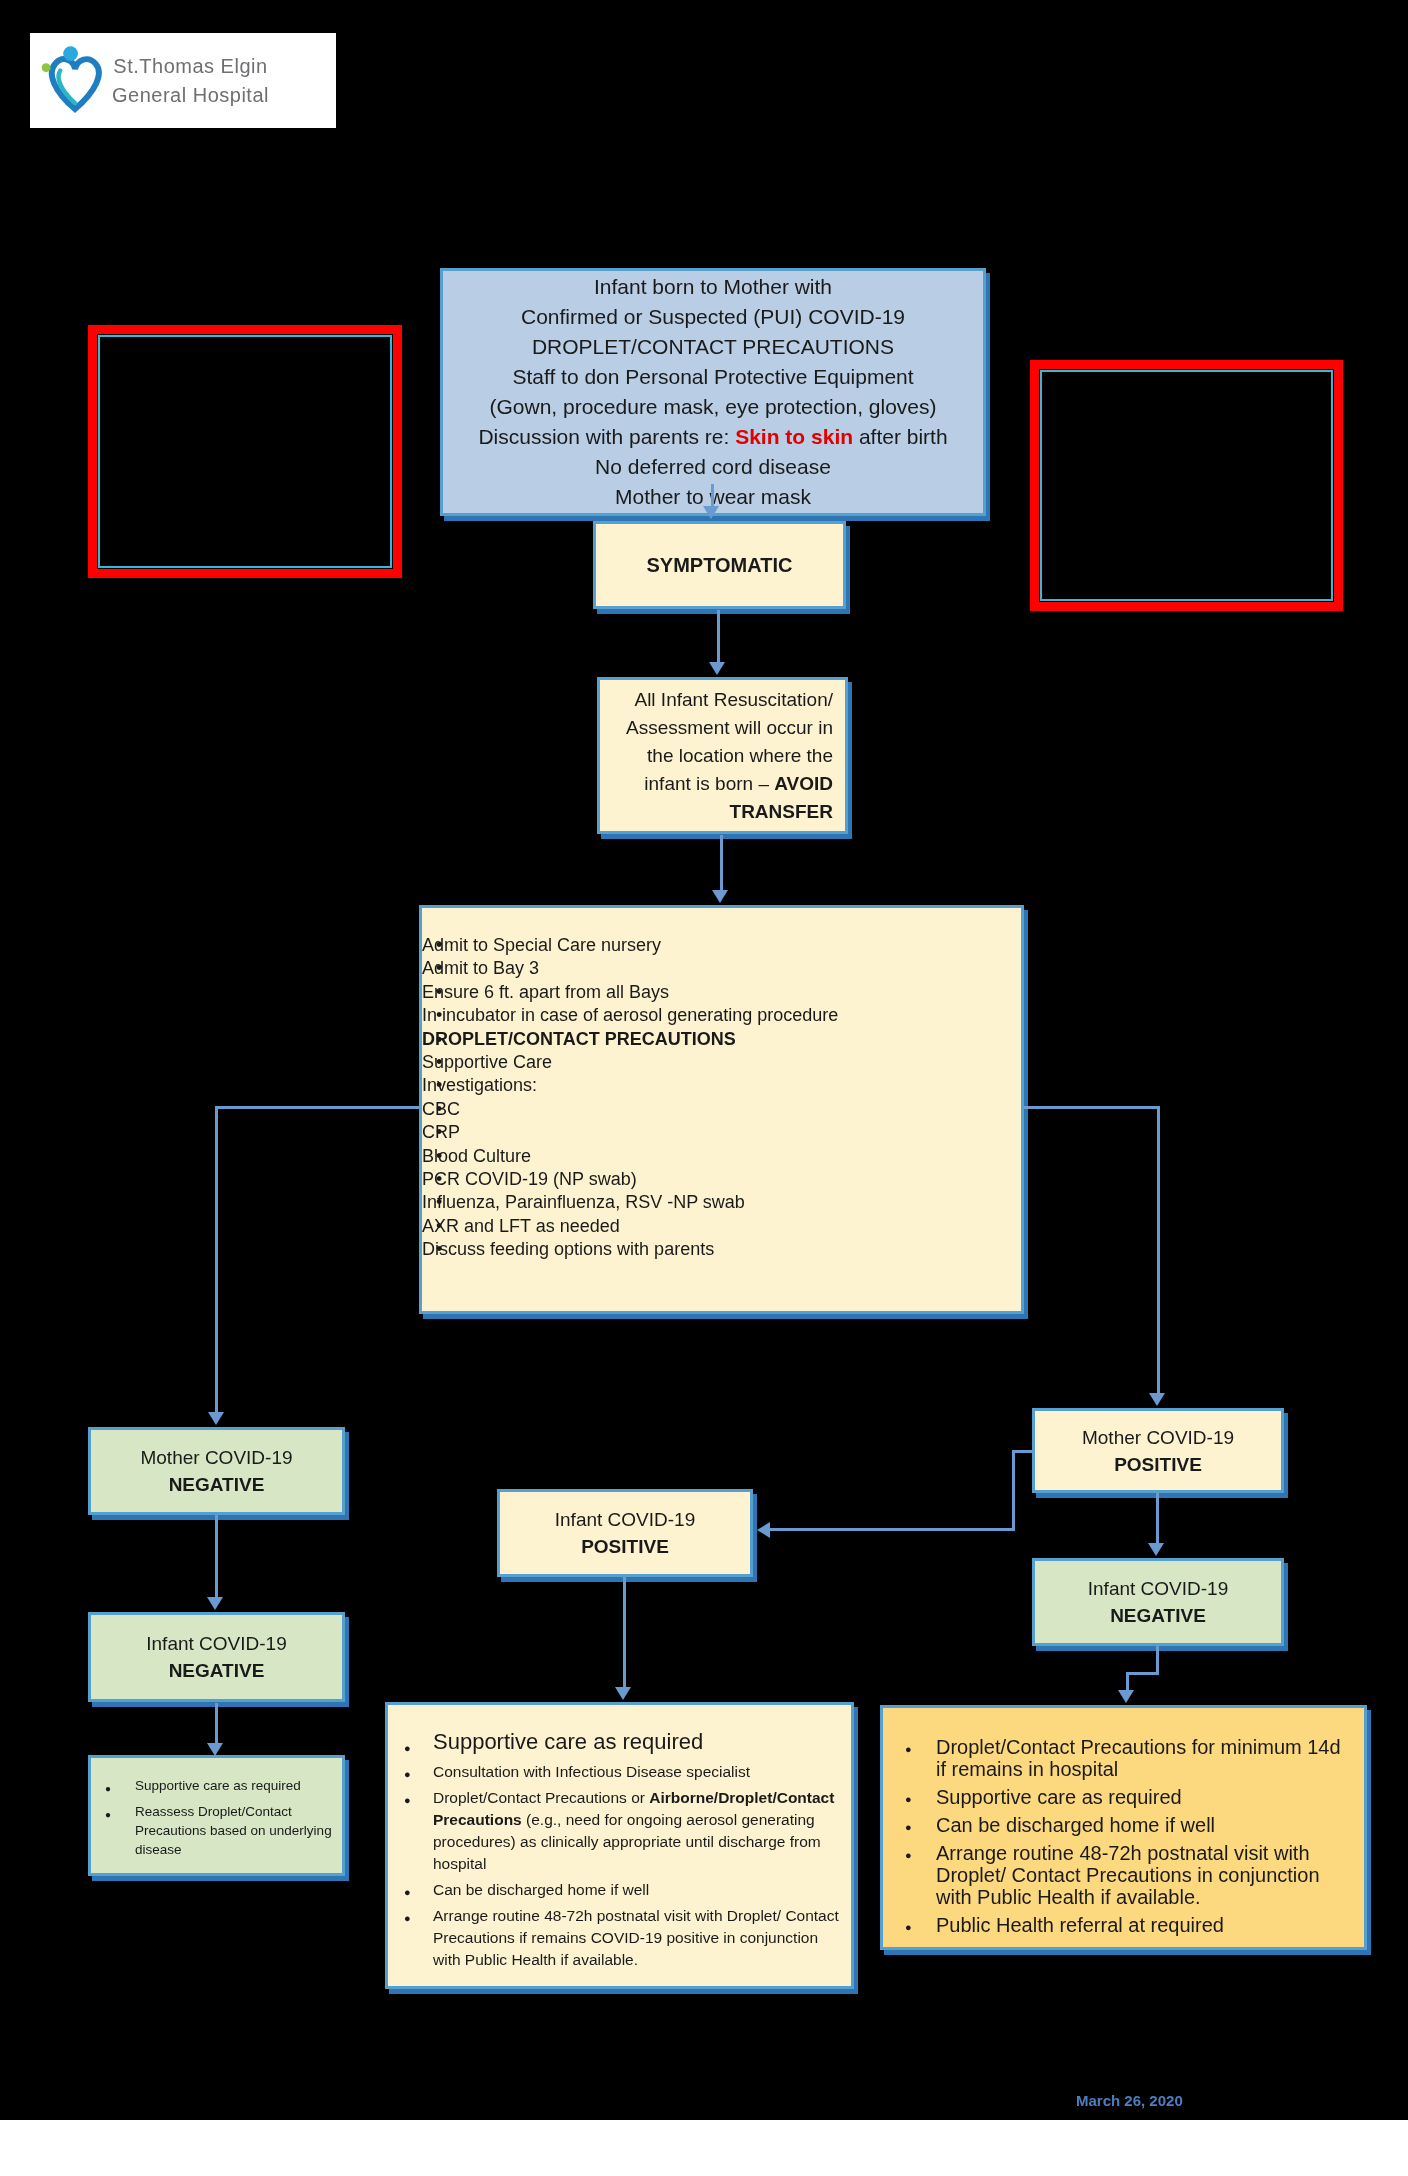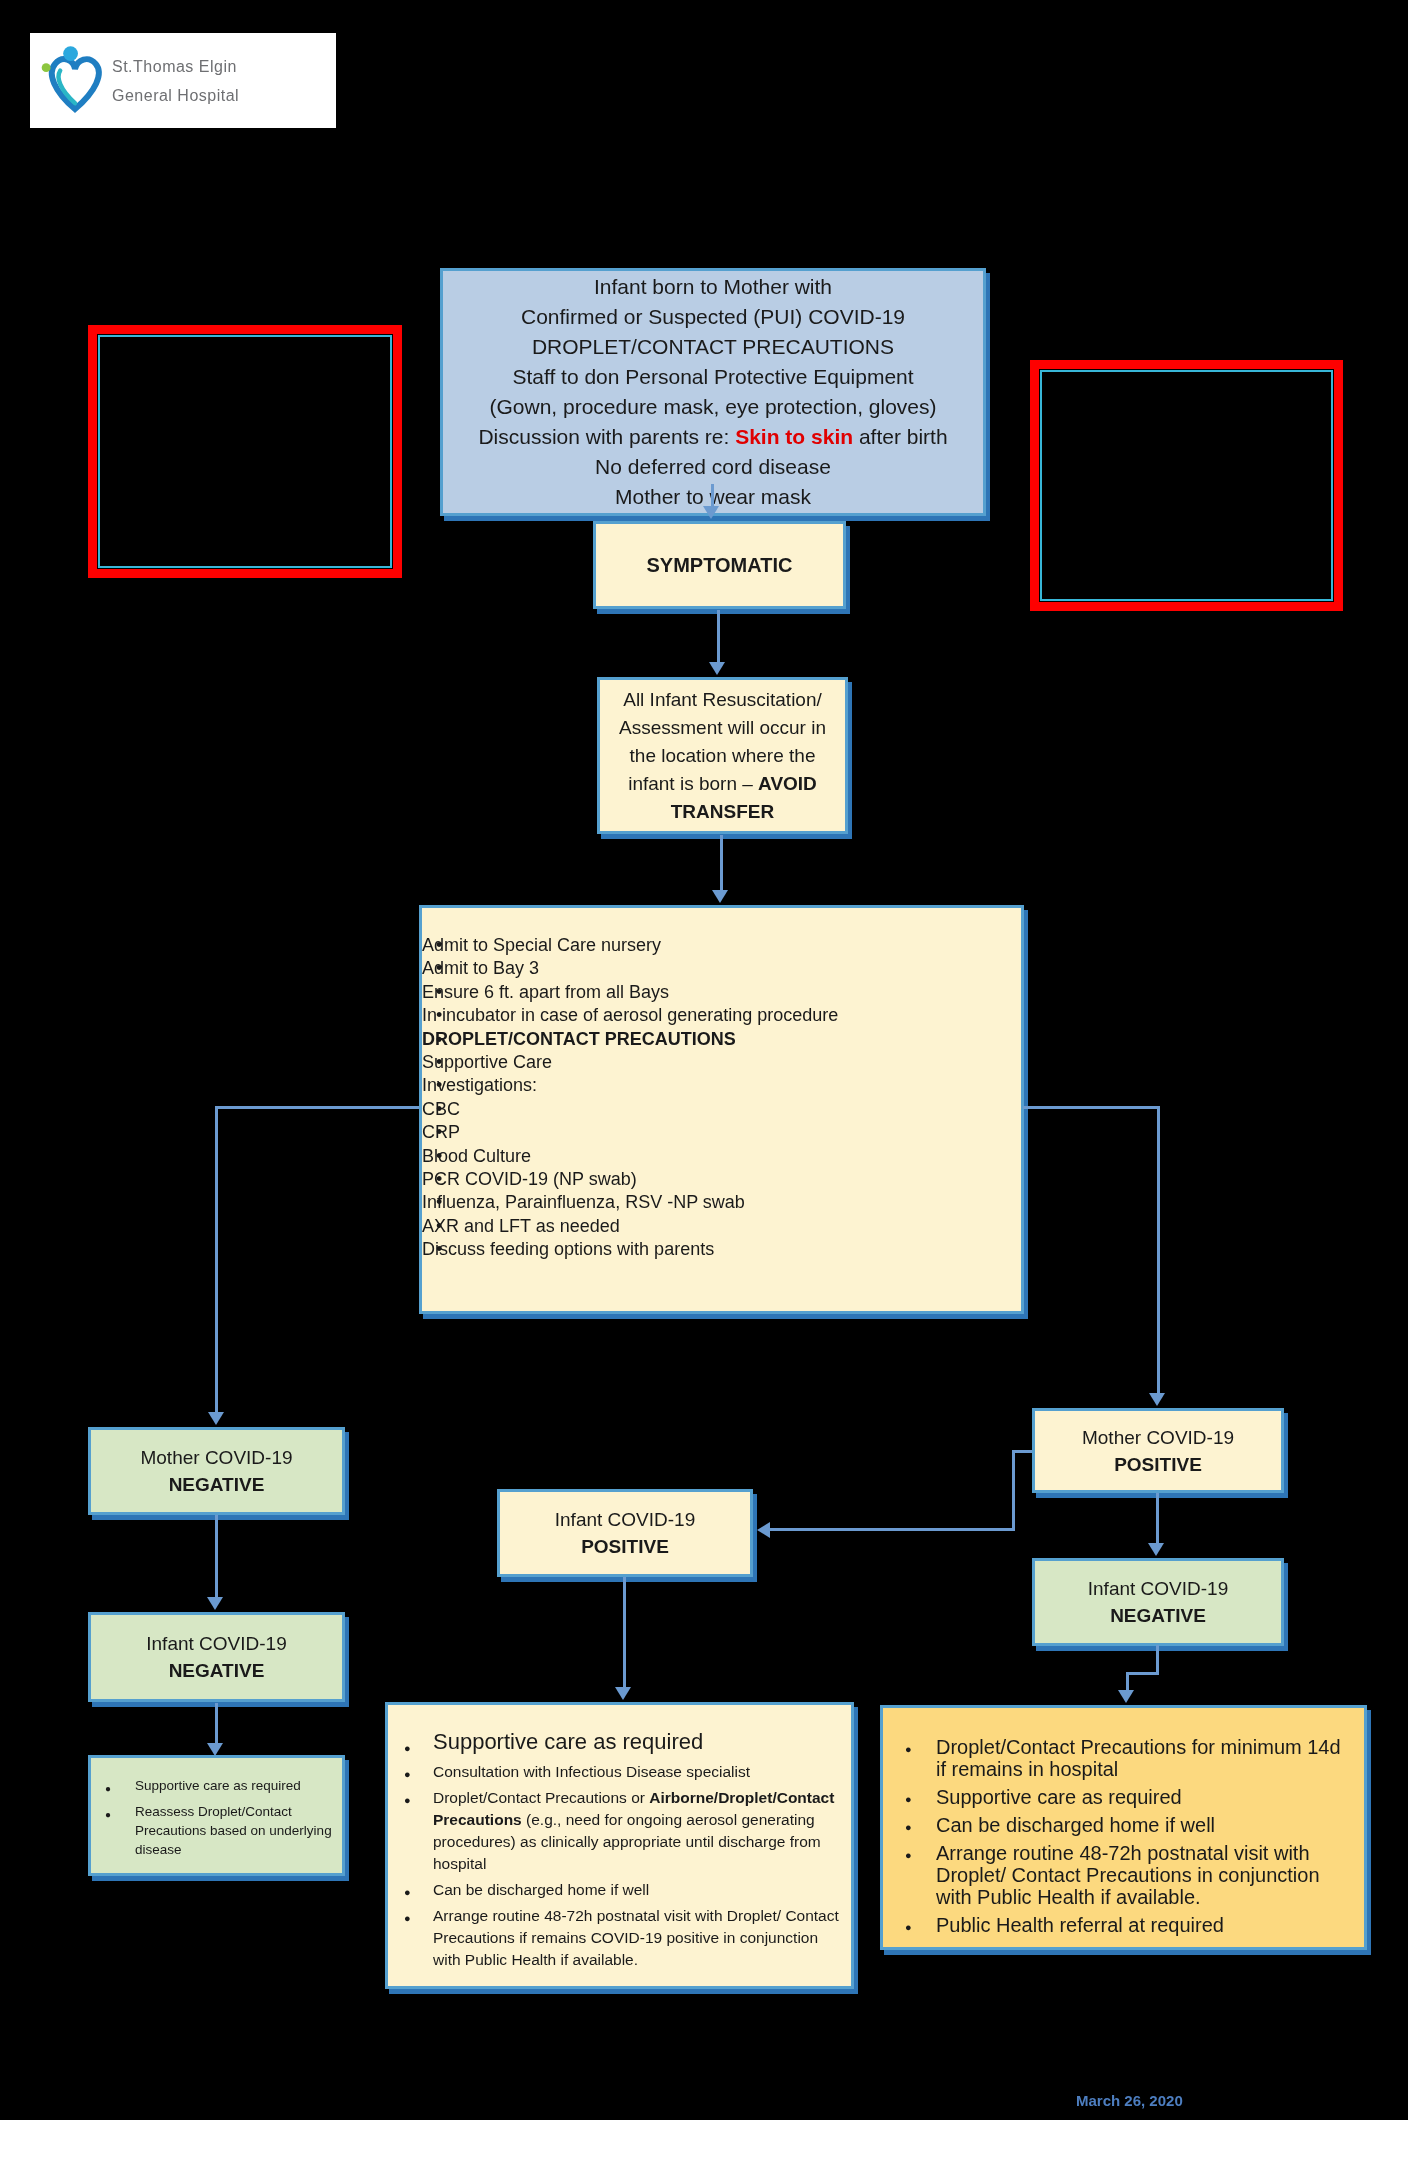--- a/index.html
+++ b/index.html
@@ -3,34 +3,34 @@
 <meta charset="utf-8">
 <style>
   html,body{margin:0;padding:0;background:#ffffff;}
   .canvas{
     position:relative;width:1408px;height:2176px;background:#000000;
     font-family:"Liberation Sans", sans-serif;color:#1a1a1a;overflow:hidden;
   }
   
   .logo-area{position:absolute;left:30px;top:33px;width:306px;height:95px;background:#ffffff;display:flex;align-items:center;}
   .logo-mark{width:74px;height:86px;margin-left:8px;flex:0 0 auto;}
-  .logo-text{color:#6e6f72;font-size:16px;line-height:29px;letter-spacing:.5px;}
+  .logo-text{color:#6e6f72;font-size:20px;line-height:29px;letter-spacing:.5px;text-align:center;}
   
   .fbox{position:absolute;box-sizing:border-box;border:3px solid #55a0cf;box-shadow:4px 5px 0 #2e75b6;}
   .cream{background:#fdf3d1;}
   .green{background:#d7e7c5;}
   .gold{background:#fcd97f;}
   .blue{background:#b9cde4;}
   .center{display:flex;flex-direction:column;align-items:center;justify-content:center;text-align:center;}
   .b{font-weight:bold;}
   .red-t{color:#e00000;font-weight:bold;}
   
   .box-intro{left:440px;top:233px;width:546px;height:248px;font-size:21px;line-height:30px;padding:4px 6px;margin-top:35px;}
   .box-symptomatic{left:593px;top:521px;width:253px;height:88px;font-size:20px;}
-  .box-resus{left:597px;top:677px;width:251px;height:157px;font-size:19px;line-height:28px;padding:8px 12px;}
+  .box-resus{left:597px;top:677px;width:251px;height:157px;font-size:19px;line-height:28px;padding:8px 12px;text-align:right;}
   .box-big{left:419px;top:905px;width:605px;height:409px;font-size:18px;padding:26px 14px 8px 0;}
   .box-big li{position:relative;list-style:none;line-height:23.4px;}
   .box-big li::before{content:"•";position:absolute;left:14px;}
   .box-mother-neg{left:88px;top:1427px;width:257px;height:88px;font-size:19px;line-height:27px;}
   .box-infant-neg-left{left:88px;top:1612px;width:257px;height:90px;font-size:19px;line-height:27px;}
   .box-green-bullets{left:88px;top:1755px;width:257px;height:121px;font-size:13.5px;padding:18px 6px 6px 0;}
   .box-green-bullets li{position:relative;list-style:none;padding-left:44px;line-height:19px;margin-bottom:7px;}
   .box-green-bullets li::before{content:"●";font-size:10px;position:absolute;left:14px;top:3px;}
   .box-infant-pos{left:497px;top:1489px;width:256px;height:88px;font-size:19px;line-height:27px;}
   .box-mother-pos{left:1032px;top:1408px;width:252px;height:85px;font-size:19px;line-height:27px;}

